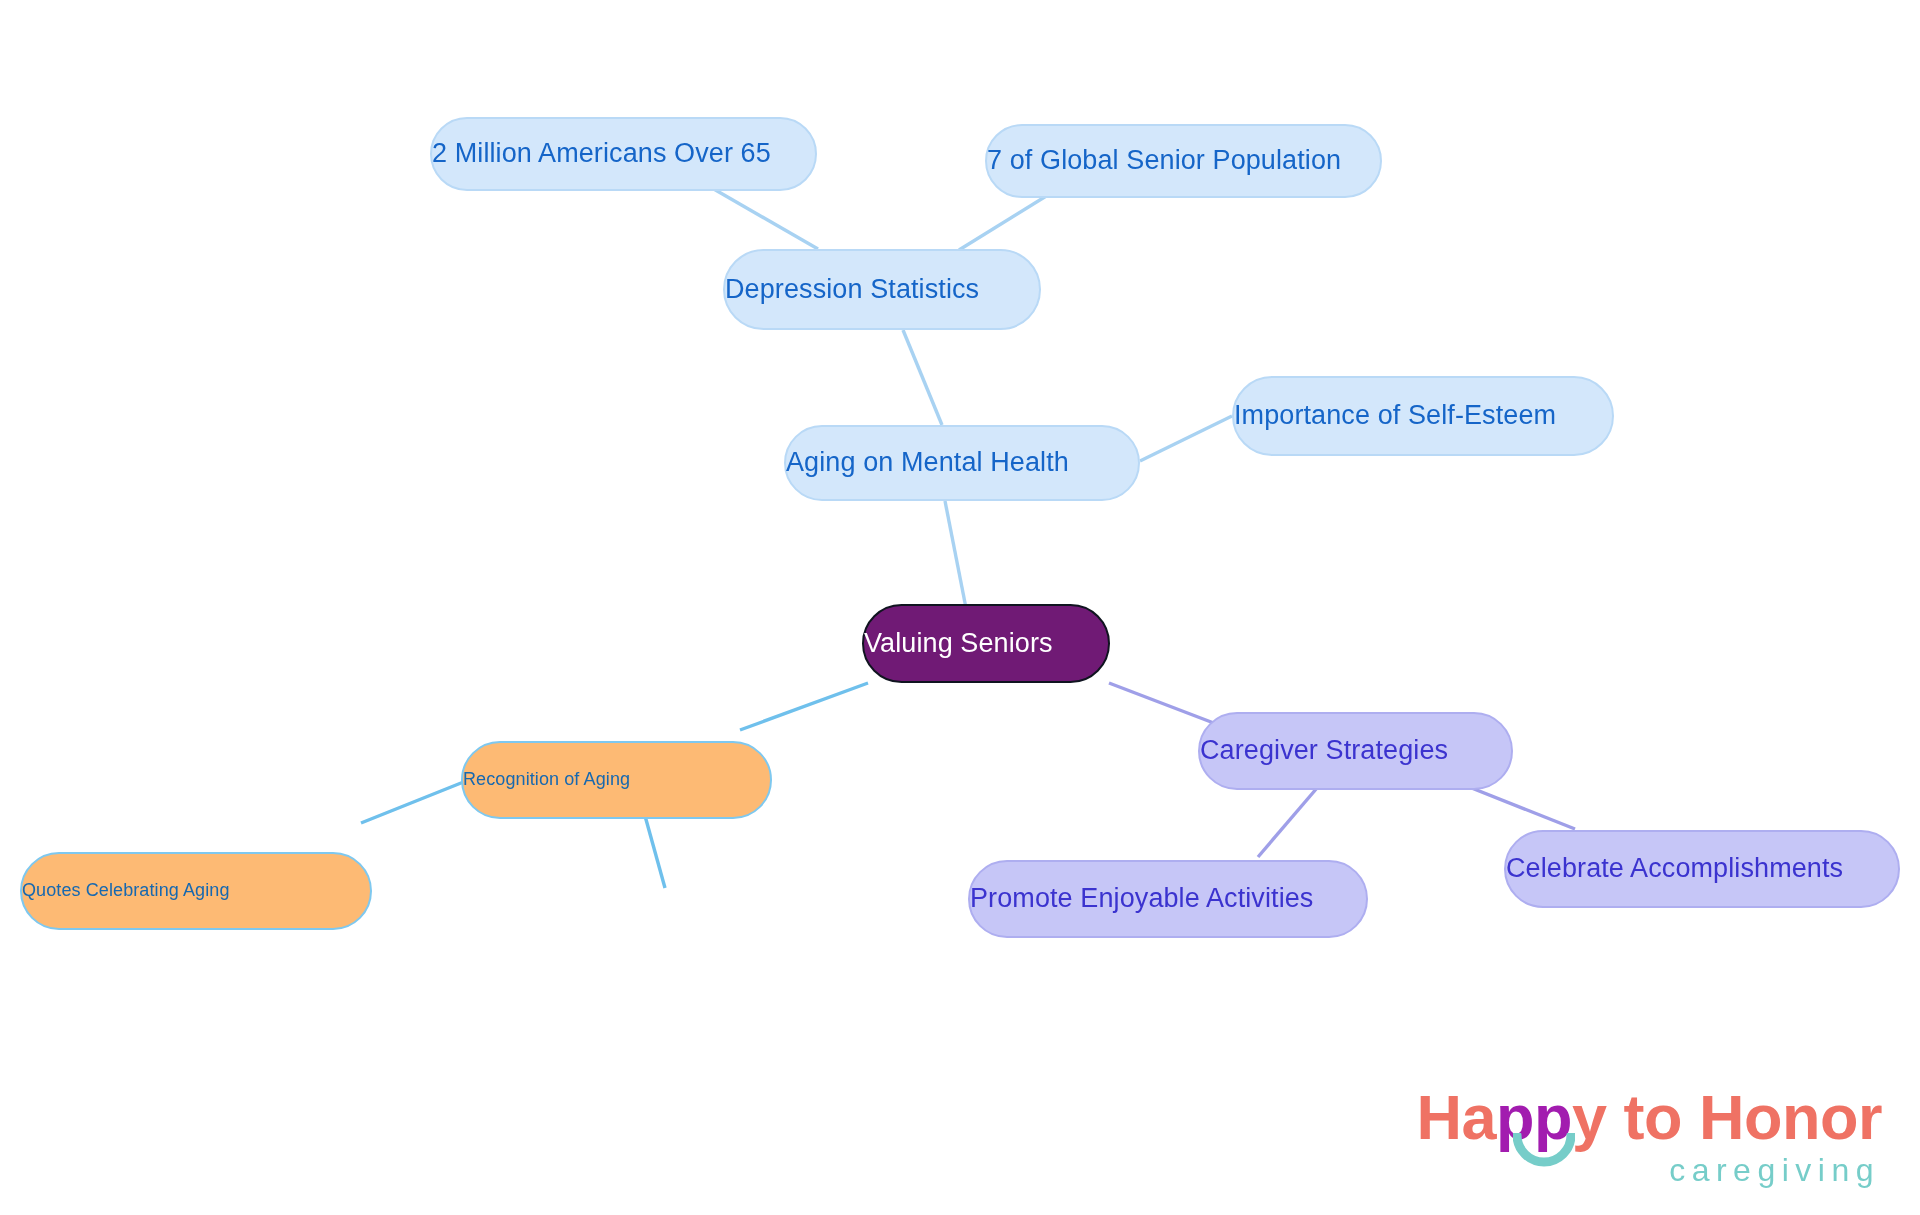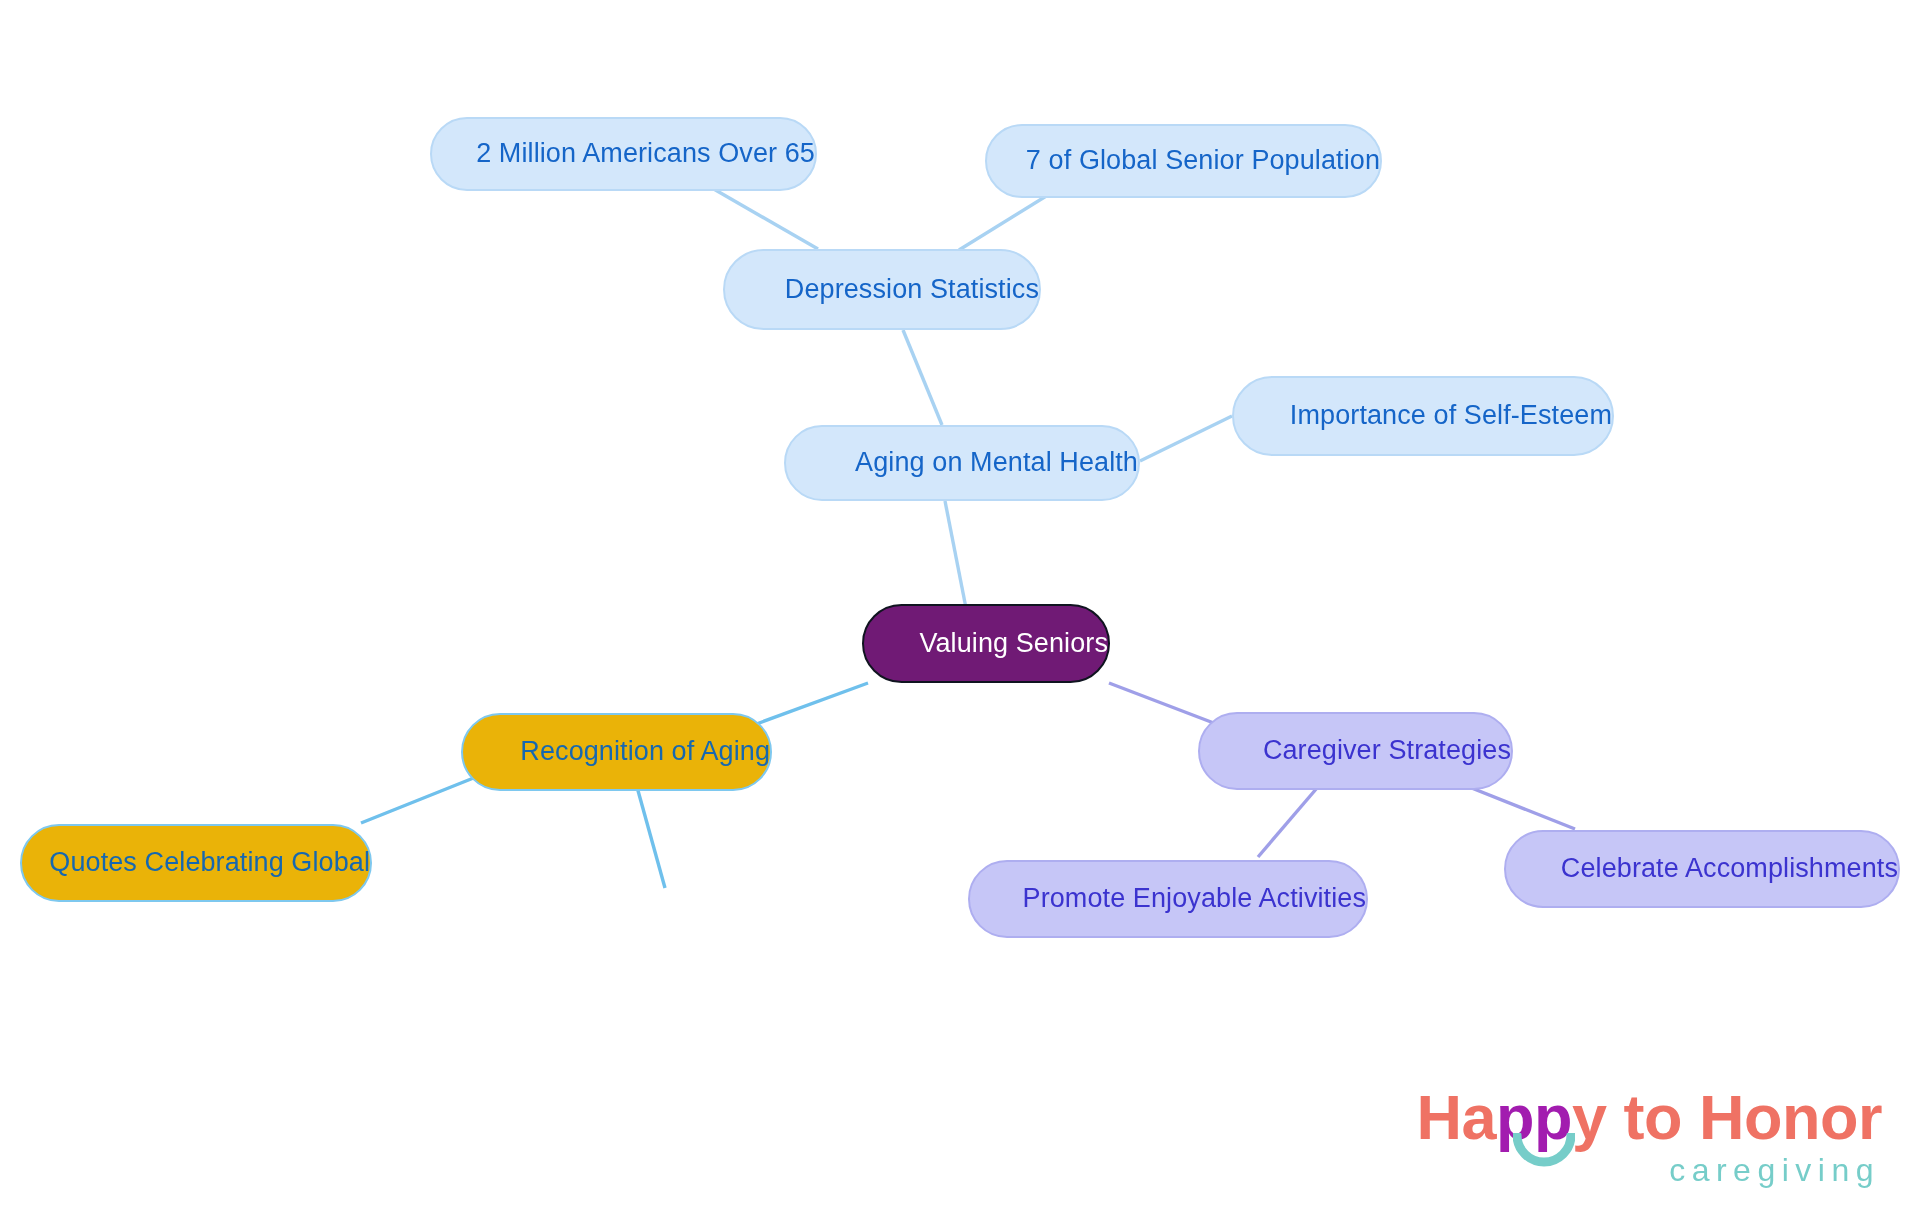--- a/index.html
+++ b/index.html
@@ -29,21 +29,21 @@
     width: 1920px;
     height: 1215px;
     pointer-events: none;
   }
 
   .node {
     position: absolute;
     box-sizing: border-box;
     display: flex;
     align-items: center;
-    justify-content: flex-end;
+    justify-content: flex-start;
     text-align: center;
     border-radius: 42px;
     border-style: solid;
     border-width: 2px;
     white-space: nowrap;
     letter-spacing: 0.1px;
   }
 
   .node-label {
     display: block;
@@ -62,24 +62,25 @@
   
   .node.blue-pale {
     background: #d3e7fb;
     border-color: #b9d9f6;
     color: #1565c8;
     font-size: 27px;
   }
 
   
   .node.blue-sky {
-    background: #eab308;
+    background: #fdba74;
     border-color: #7ec8ef;
     color: #1668b0;
-    font-size: 27px;
+    font-size: 18px;
+    margin-top: 28px;
   }
 
   
   .node.purple {
     background: #c6c6f7;
     border-color: #aeaef0;
     color: #3b33cf;
     font-size: 27px;
   }
 
@@ -161,21 +162,21 @@
 
   <div class="node root" style="left:862px; top:604px; width:248px; height:79px;">
     <span class="node-label">Valuing Seniors</span>
   </div>
 
   <div class="node blue-sky" style="left:461px; top:713px; width:311px; height:78px;">
     <span class="node-label">Recognition of Aging</span>
   </div>
 
   <div class="node blue-sky" style="left:20px; top:824px; width:352px; height:78px;">
-    <span class="node-label">Quotes Celebrating Global</span>
+    <span class="node-label">Quotes Celebrating Aging</span>
   </div>
 
 
   <div class="node purple" style="left:968px; top:860px; width:400px; height:78px;">
     <span class="node-label">Promote Enjoyable Activities</span>
   </div>
 
   <div class="node purple" style="left:1198px; top:712px; width:315px; height:78px;">
     <span class="node-label">Caregiver Strategies</span>
   </div>

